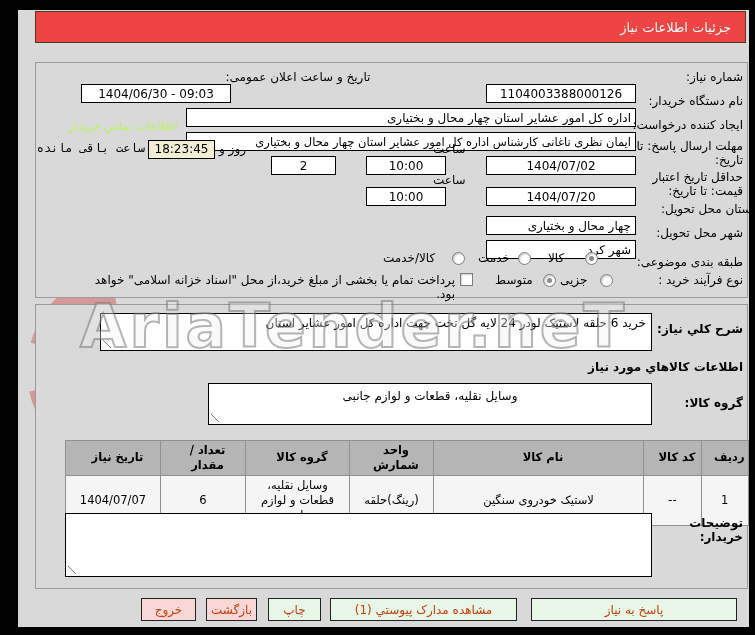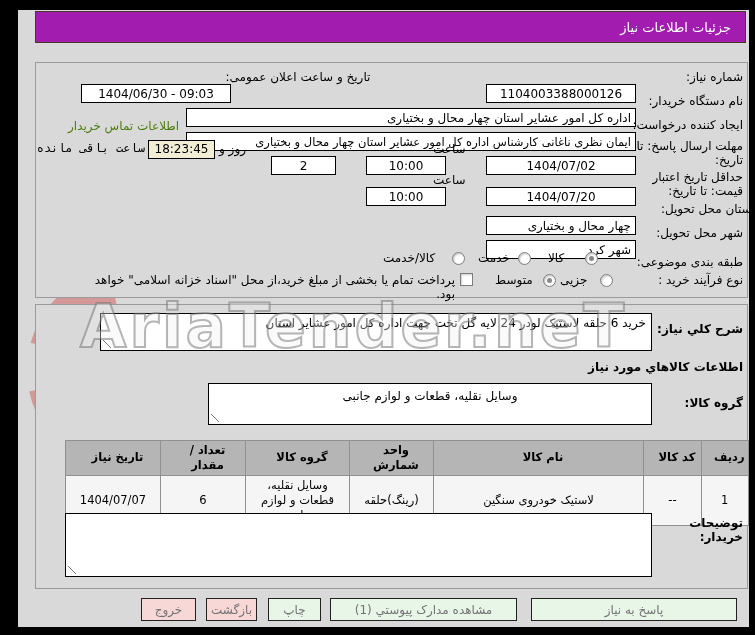--- a/index.html
+++ b/index.html
@@ -1,59 +1,59 @@
 <!DOCTYPE html>
 <html lang="fa"><head>
 <meta charset="utf-8">
 <style>
   html,body{margin:0;padding:0;background:#555;}
   .page{position:relative;width:755px;height:635px;background:#000;overflow:hidden;
         font-family:"DejaVu Sans",sans-serif;font-size:12px;color:#000;direction:rtl;}
   .content-bg{position:absolute;left:18px;top:10px;width:731px;height:617px;background:#d9d9d9;}
 
   
-  .title-bar{position:absolute;left:35px;top:11px;width:711px;height:32px;background:#a21caf;
+  .title-bar{position:absolute;left:35px;top:11px;width:711px;height:32px;background:#ef4444;
              border:1px solid #4a3a22;color:#fff;font-size:13px;line-height:32px;
              padding:0 14px;box-sizing:border-box;z-index:2;}
 
   
   .section{position:absolute;border:1px solid #9a9a9a;background:#d9d9d9;z-index:1;}
   .sec1{left:35px;top:62px;width:711px;height:234px;}
   .sec2{left:35px;top:304px;width:711px;height:283px;}
 
   .lbl{position:absolute;z-index:2;line-height:1.2;}
   .lbl.b{font-weight:bold;}
   .field{position:absolute;background:#fff;border:1px solid #000;height:19px;font-family:"DejaVu Sans",sans-serif;
          font-size:12px;padding:0 4px;box-sizing:border-box;z-index:2;}
   input.field{margin:16px;}
   .ctr{text-align:center;}
   .tbox{position:absolute;background:#fff;border:1px solid #000;box-sizing:border-box;z-index:2;
         font-size:12px;padding:2px 5px;overflow:hidden;}
   .tbox::after{content:"";position:absolute;left:2px;bottom:2px;width:8px;height:8px;
         background:linear-gradient(45deg,transparent 44%,#777 44%,#777 56%,transparent 56%);}
-  .link{position:absolute;color:#4d7c0f;cursor:pointer;z-index:2;}
+  .link{position:absolute;color:#bef264;cursor:pointer;z-index:2;font-family:Liberation Serif, serif;}
   .cream{background:#f2eed6;}
 
   
   .radio{position:absolute;width:13px;height:13px;border-radius:50%;background:#fff;border:1px solid #7d7d7d;
          box-shadow:inset 1px 1px 2px rgba(0,0,0,.25);box-sizing:border-box;z-index:2;}
   .radio.checked::after{content:"";position:absolute;left:3px;top:3px;width:5px;height:5px;border-radius:50%;background:#8a8a8a;}
   .checkbox{position:absolute;width:13px;height:13px;background:#fff;border:1px solid #7d7d7d;
          box-shadow:inset 1px 1px 2px rgba(0,0,0,.2);box-sizing:border-box;z-index:2;}
 
   
   .itable{position:absolute;left:65px;top:440px;z-index:2;border-collapse:collapse;table-layout:fixed;}
   .itable th,.itable td{border:1px solid #909090;font-size:11.5px;text-align:center;vertical-align:middle;
         padding:2px 3px;line-height:1.3;box-sizing:border-box;overflow:hidden;}
   .itable th{background:#b5b5b5;font-weight:bold;height:26px;padding-left:12px;}
   .itable td{background:#f5f5f5;height:48px;}
 
   
   .btn{position:absolute;top:598px;height:23px;border:1px solid #222;font-family:"DejaVu Sans",sans-serif;
-       font-size:12px;color:#737373;cursor:pointer;z-index:2;padding:0;box-sizing:border-box;}
+       font-size:12px;color:#c2410c;cursor:pointer;z-index:2;padding:0;box-sizing:border-box;}
   .btn.green{background:#e7f6e7;}
   .btn.pink{background:#f8d7d7;}
 
   
   .wm-text{position:absolute;left:80px;top:291px;z-index:10;pointer-events:none;direction:ltr;
        font-weight:bold;font-size:60px;letter-spacing:3px;color:rgba(240,240,240,.35);
        -webkit-text-stroke:2px rgba(110,110,110,.5);white-space:nowrap;}
   .wm-logo{position:absolute;left:2px;top:222px;width:258px;height:375px;z-index:1;opacity:.35;pointer-events:none;}
   .wm-frag{position:absolute;right:0px;top:183px;width:62px;height:108px;z-index:1;opacity:.35;
        overflow:hidden;pointer-events:none;}

